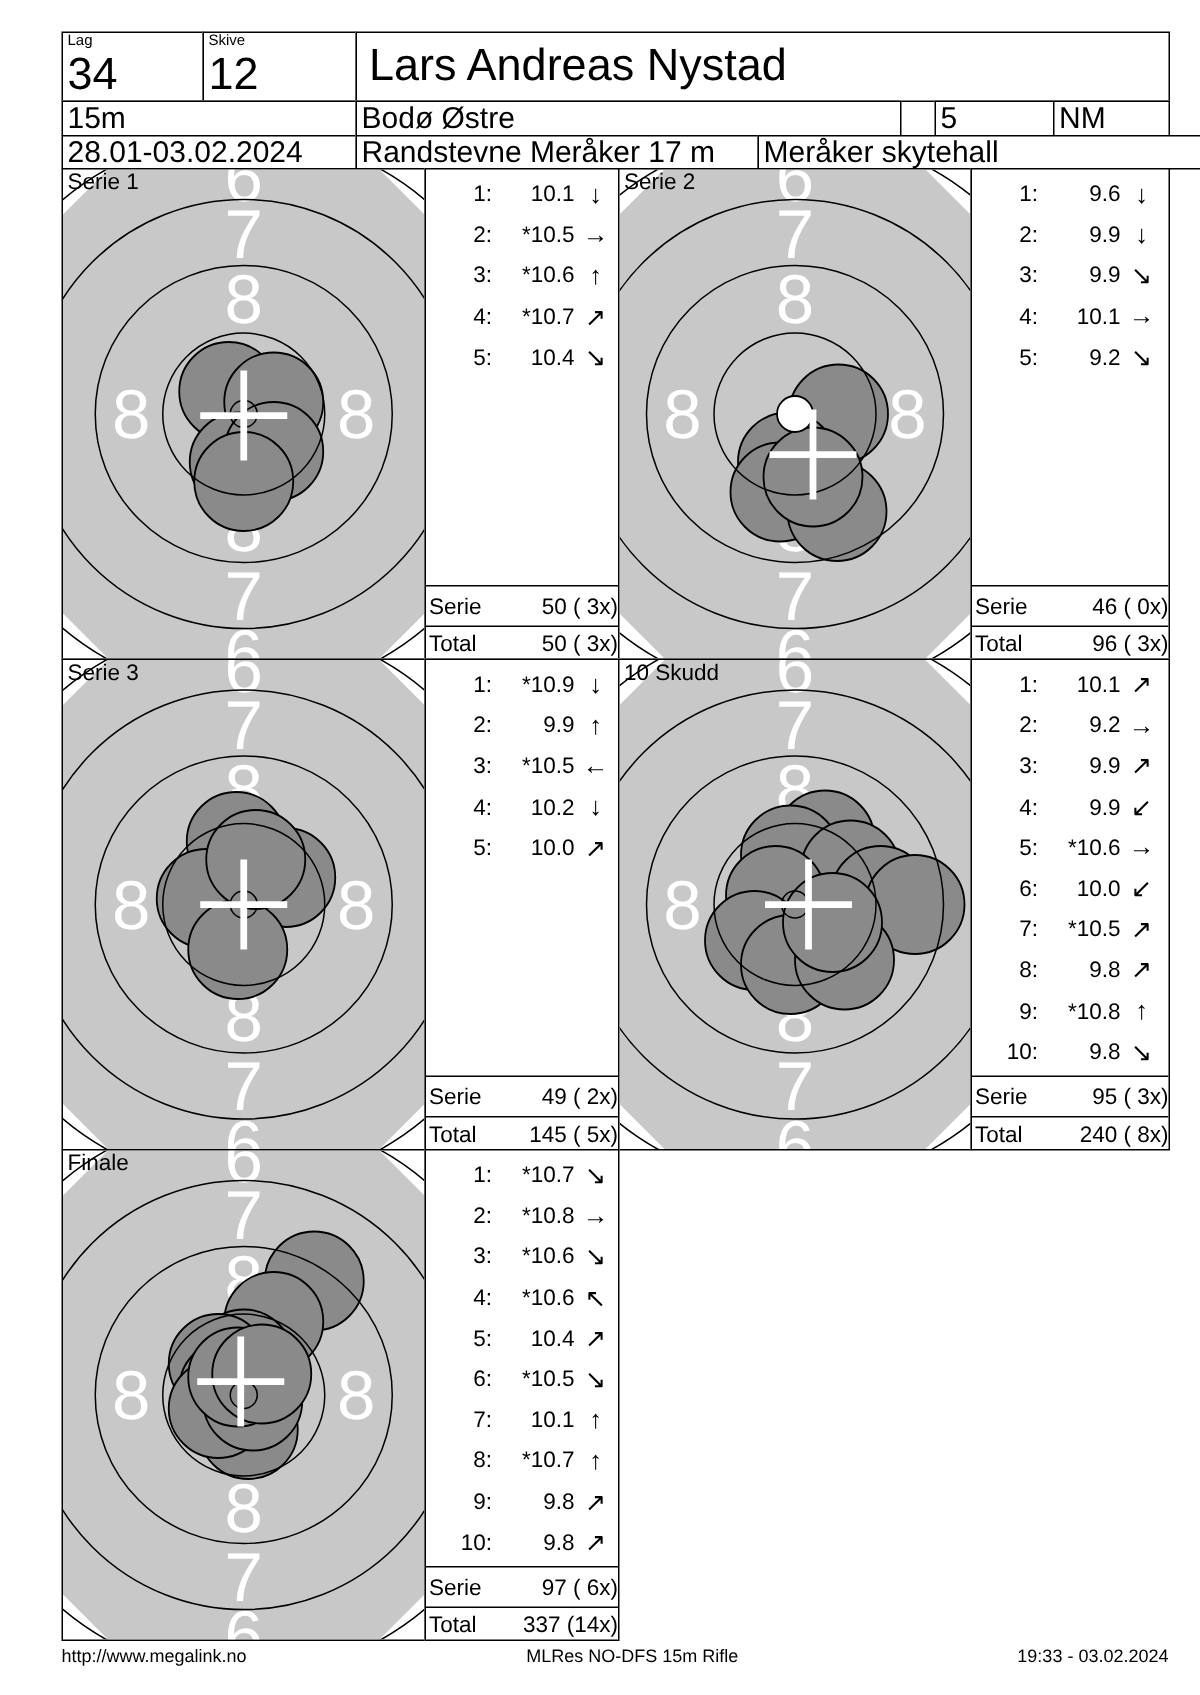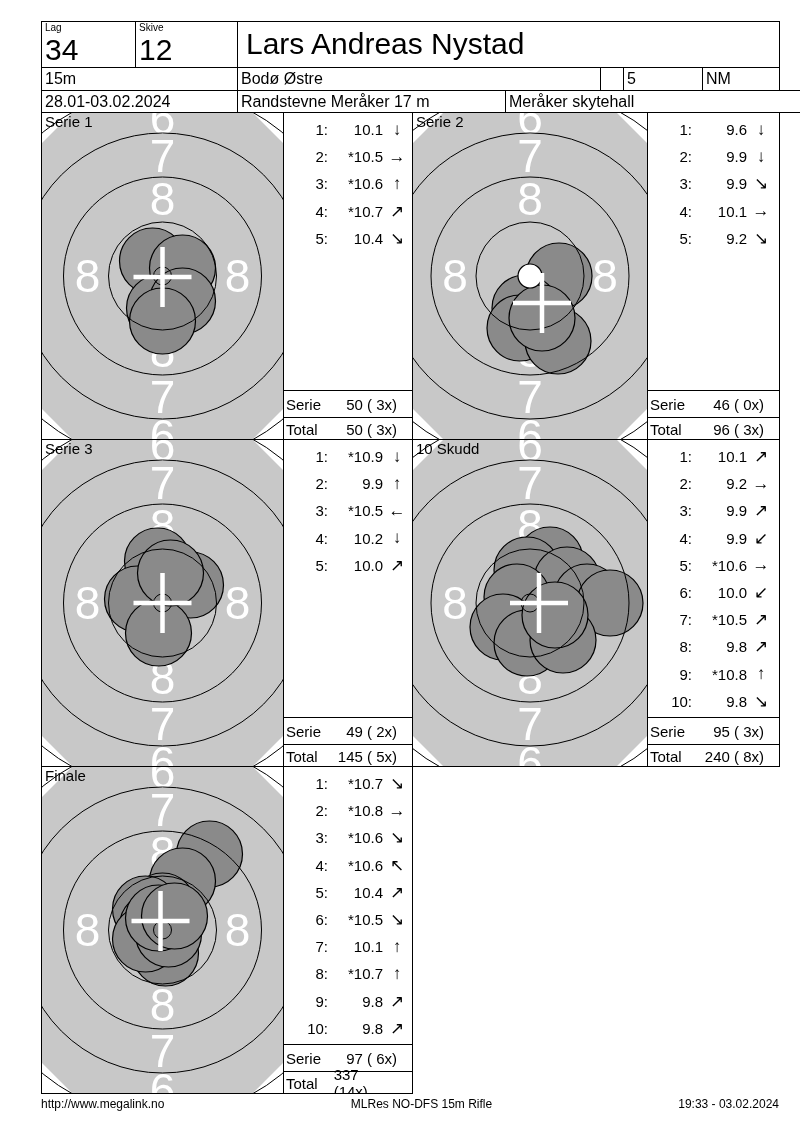--- a/index.html
+++ b/index.html
@@ -2,32 +2,32 @@
 <html><head>
 <meta charset="utf-8">
 <style>
   html,body { margin:0; padding:0; background:#ffffff; }
   body { width:800px; height:1130px; font-family:"Liberation Sans", sans-serif; color:#000; }
   .page { position:relative; width:800px; height:1130px; overflow:hidden; }
   .cell { position:absolute; box-sizing:border-box; border:1px solid #000; background:#fff; }
   .hdr-label { font-size:10px; line-height:12px; padding-left:3px; display:block; }
   .hdr-big  { font-size:30px; line-height:32px; padding-left:3px; display:block; }
   .hdr-name { font-size:30px; line-height:44px; padding-left:8px; display:block; white-space:nowrap; }
-  .hdr-mid  { font-size:16px; line-height:22px; padding-left:3px; display:block; white-space:nowrap; }
+  .hdr-mid  { font-size:20px; line-height:22px; padding-left:3px; display:block; white-space:nowrap; }
   .target-cell { overflow:hidden; }
   .target-label { position:absolute; top:0px; left:3px; font-size:15px; z-index:5; }
   .list-cell { overflow:hidden; }
   .shot-rows { position:absolute; top:3px; left:0; right:0; }
   .shot-row { display:flex; align-items:center; height:27.2px; font-size:15px; }
   .shot-n { width:44px; text-align:right; }
   .shot-v { width:55px; text-align:right; }
   .shot-a { width:28px; text-align:center; font-size:17px; }
   .sum-row { position:absolute; left:0; right:0; border-top:1px solid #000; display:flex; justify-content:space-between; align-items:center; font-size:15px;gap:16px; }
   .sum-label { padding-left:2px; }
-  .sum-value { padding-right:15px; }
+  .sum-value { padding-right:0; }
   .footer { position:absolute; top:1097px; left:0; width:800px; height:16px; font-size:12px; }
   .footer-left { position:absolute; left:41px; }
   .footer-center { position:absolute; left:41px; width:739px; text-align:center;padding-left:11px; }
   .footer-right { position:absolute; right:21px; }
 </style>
 </head>
 <body>
 
 <div class="page">
 

